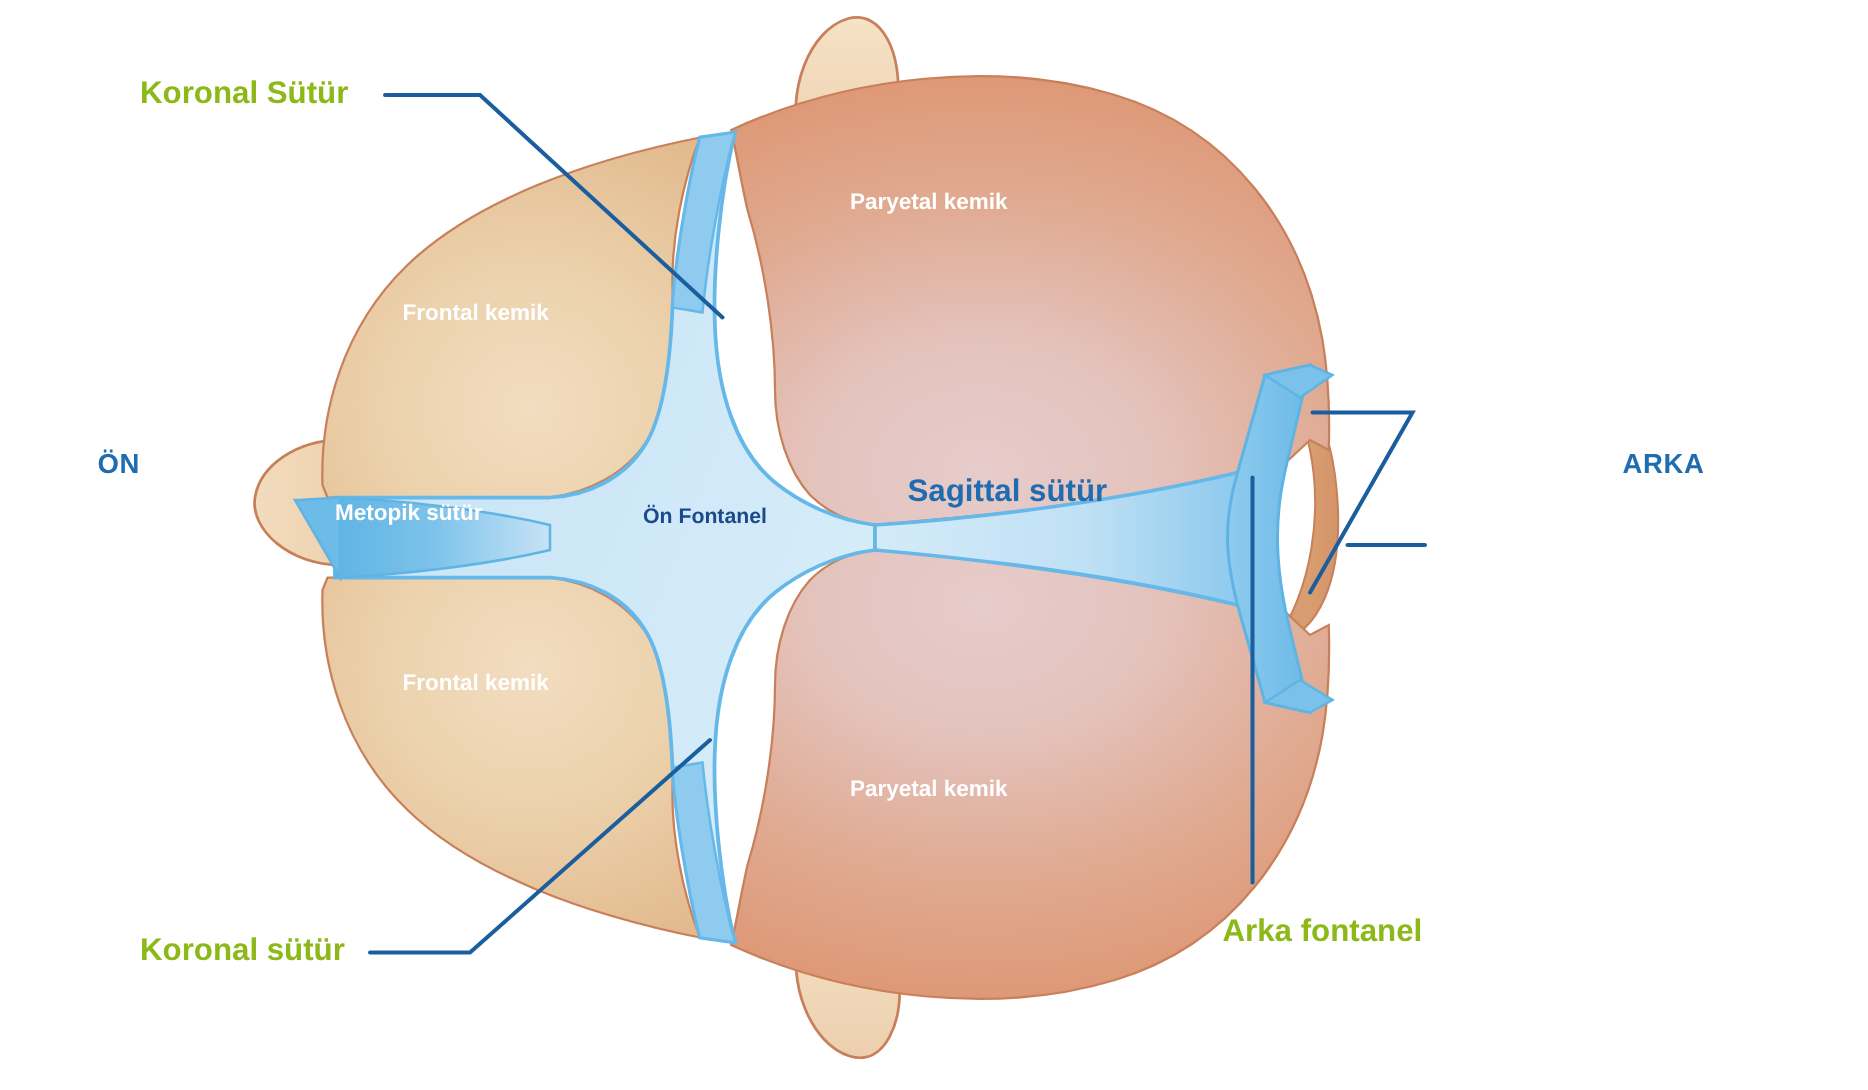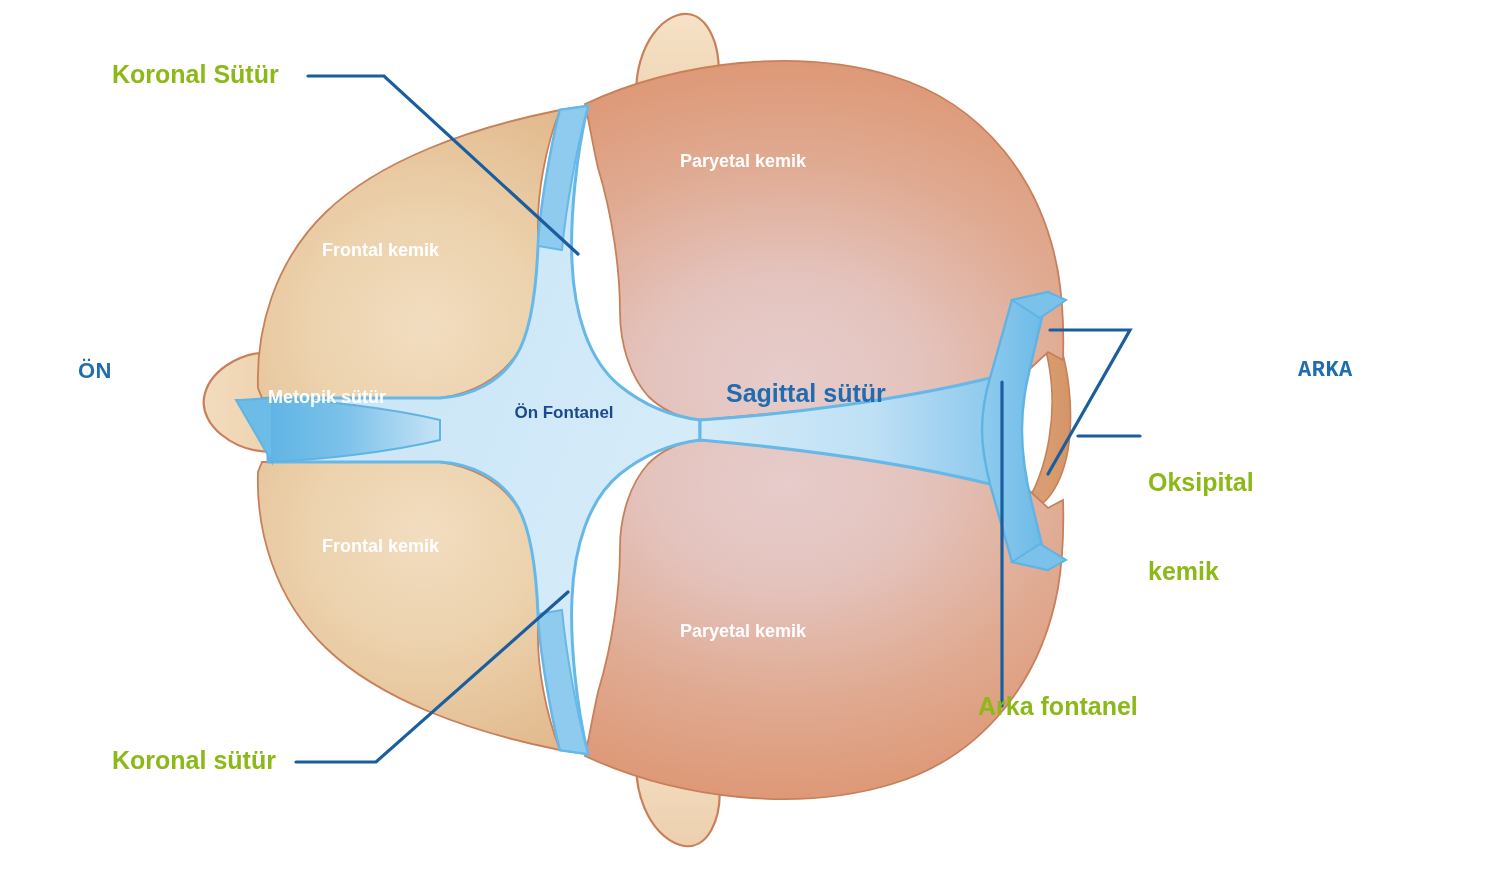--- a/index.html
+++ b/index.html
@@ -27,20 +27,21 @@
     width: 1494px;
     height: 872px;
   }
   .lbl {
     position: absolute;
     white-space: pre;
     line-height: 1.18;
     font-family: "Liberation Sans", sans-serif;
     font-weight: bold;
     user-select: none;
+    text-align: right;
   }
   .lbl-green {
     color: #8cb818;
     font-size: 25px;
   }
   .lbl-blue-dark {
     color: #1b4a8c;
     font-size: 17px;
   }
   .lbl-blue {
@@ -256,33 +257,29 @@
   <div class="lbl lbl-green" style="left:112px; top:746px;">Koronal sütür</div>
 
   <div class="lbl lbl-white" style="left:322px; top:240px;">Frontal kemik</div>
 
   <div class="lbl lbl-white" style="left:322px; top:536px;">Frontal kemik</div>
 
   <div class="lbl lbl-white" style="left:680px; top:151px;">Paryetal kemik</div>
 
   <div class="lbl lbl-white" style="left:680px; top:621px;">Paryetal kemik</div>
 
-  <div class="lbl lbl-white" style="left:268px; top:387px;">Metopik sütür</div>
+  <div class="lbl lbl-white" style="left:268px; top:400px;">Metopik sütür</div>
 
   <div class="lbl lbl-blue-dark lbl-center" style="left:466px; top:363px; width:196px;">
     <div>Ön Fontanel</div>
   </div>
 
   <div class="lbl lbl-blue" style="left:726px; top:379px;">Sagittal sütür</div>
 
 
-  <div class="lbl lbl-green" style="left:1148px; top:409px;">
-    <div>Oksipital</div>
-    <div>kemik</div>
-  </div>
-
-  <div class="lbl lbl-green" style="left:978px; top:692px;">Arka fontanel</div>
+
+  <div class="lbl lbl-green" style="left:978px; top:731px;">Arka fontanel</div>
 
   <div class="lbl lbl-orient" style="left:78px; top:358px;">ÖN</div>
 
-  <div class="lbl lbl-orient" style="left:1298px; top:358px;font-family:Liberation Mono, monospace;">ARKA</div>
+  <div class="lbl lbl-orient" style="left:1298px; top:358px;">ARKA</div>
 
 </div>
 
 </body></html>

